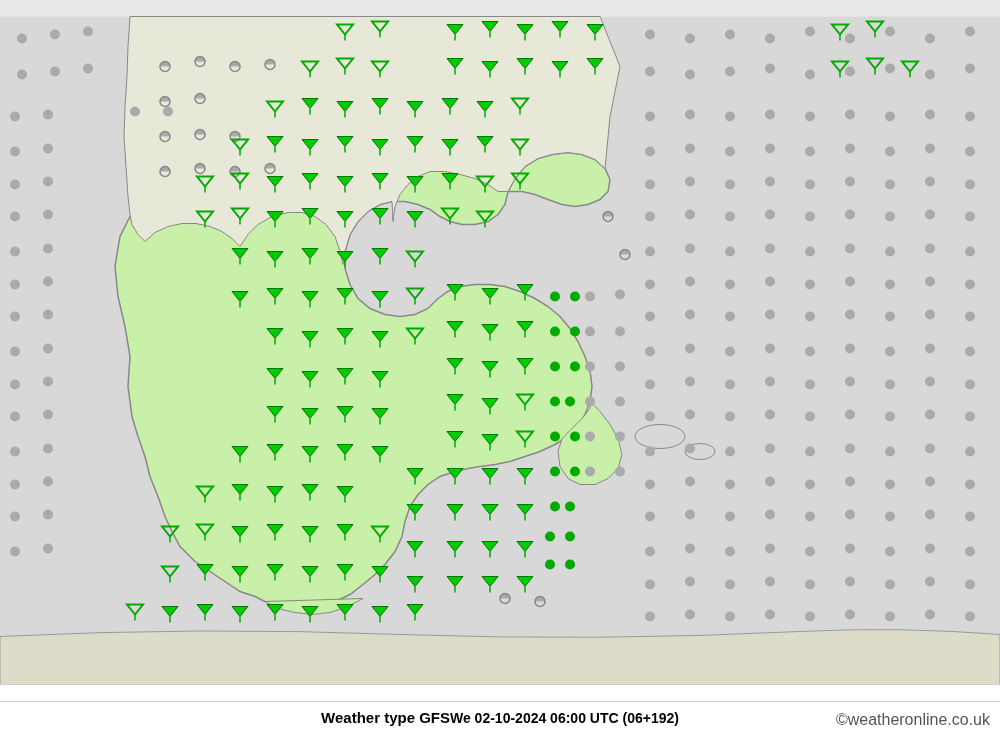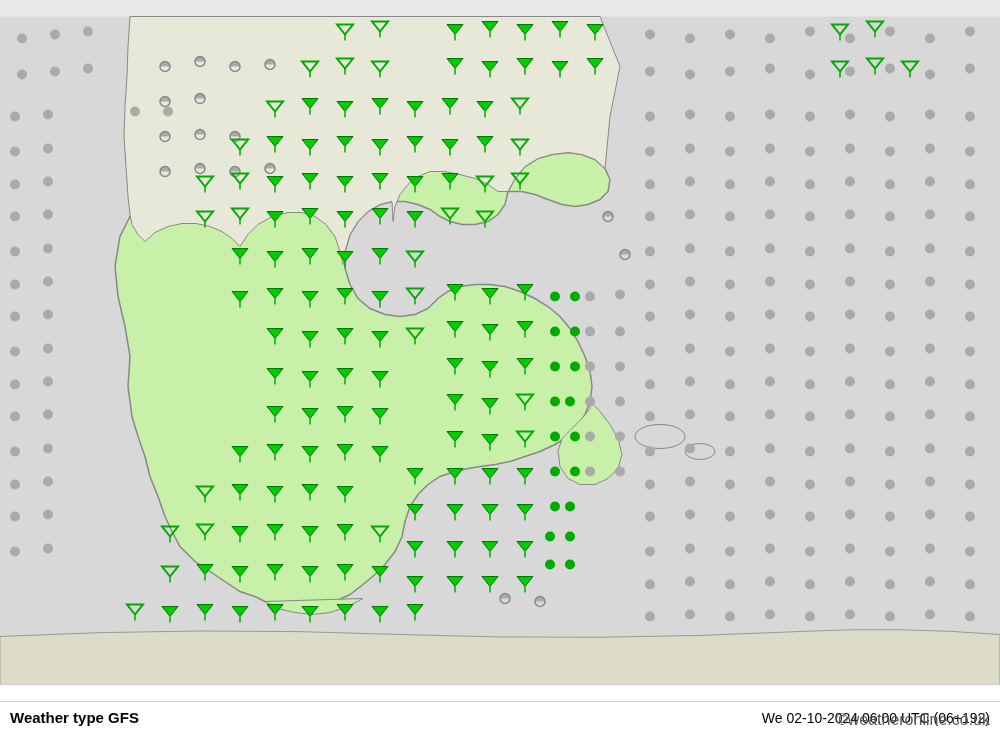--- a/index.html
+++ b/index.html
@@ -30,37 +30,37 @@
     #bottom-bar {
       position: absolute;
       bottom: 0;
       left: 0;
       width: 100%;
       height: 32px;
       background: #ffffff;
       border-top: 1px solid #ccc;
       display: flex;
       align-items: center;
-      justify-content: space-between;
+      justify-content: center;
       padding: 0 10px;
     }
 
     #bottom-left {
       display: flex;
       align-items: center;
       gap: 6px;
       font-size: 15px;
       font-weight: bold;
       color: #000;
     }
 
     #bottom-right {
       font-size: 14px;
       color: #000;
-      font-weight: normal;
+      font-weight: bold;
     }
 
     #watermark {
       position: absolute;
       bottom: 4px;
       right: 10px;
       font-size: 16px;
       color: #555;
     }
   </style>

